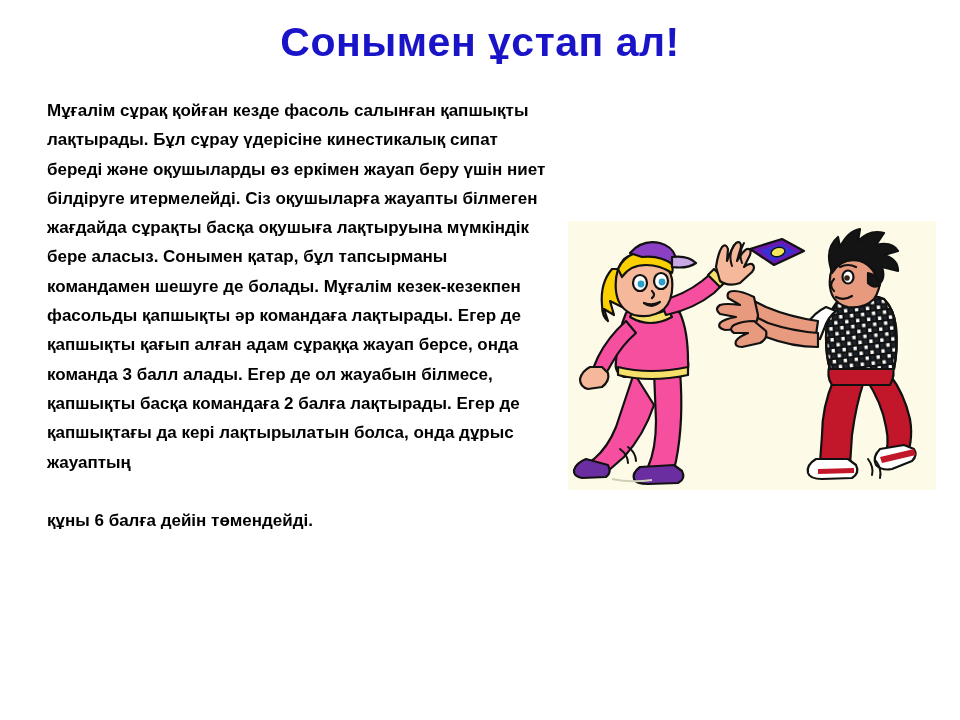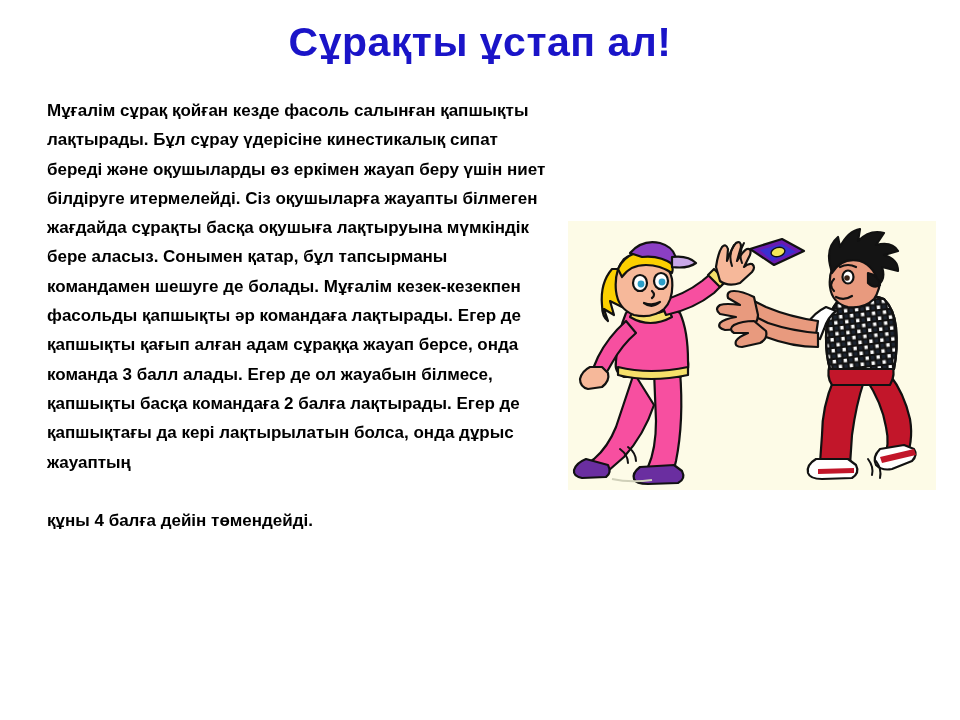--- a/index.html
+++ b/index.html
@@ -71,25 +71,25 @@
     display: block;
     width: 368px;
     height: 269px;
   }
 </style>
 </head>
 <body>
 
 <div class="slide">
 
-  <div class="slide-title">Сұрақты ұстап ал!</div>
+  <div class="slide-title">Сонымен ұстап ал!</div>
 
   <div class="body-text">
     <p>Мұғалім сұрақ қойған кезде фасоль салынған қапшықты лақтырады. Бұл сұрау үдерісіне кинестикалық сипат береді және оқушыларды өз еркімен жауап беру үшін ниет білдіруге итермелейді. Сіз оқушыларға жауапты білмеген жағдайда сұрақты басқа оқушыға лақтыруына мүмкіндік бере аласыз. Сонымен қатар, бұл тапсырманы командамен шешуге де болады.   Мұғалім кезек-кезекпен фасольды қапшықты әр командаға лақтырады. Егер де қапшықты қағып алған адам сұраққа жауап берсе, онда команда 3 балл алады. Егер де ол жауабын білмесе, қапшықты басқа командаға 2 балға лақтырады. Егер де қапшықтағы да кері лақтырылатын болса, онда дұрыс жауаптың</p>
-    <p class="gap">құны 4 балға дейін төмендейді.</p>
+    <p class="gap">құны 6 балға дейін төмендейді.</p>
   </div>
 
   <div class="illustration">
     <svg viewBox="0 0 368 269" xmlns="http://www.w3.org/2000/svg">
       <rect x="0" y="0" width="368" height="269" fill="#fdfbe7"></rect>
 
       <g stroke="#111111" stroke-width="2.2" stroke-linejoin="round" stroke-linecap="round">
 
         <path d="M66 152 L48 206 Q40 226 26 238 L18 244 L40 250 L56 236 Q76 214 86 184 Z" fill="#f74fa0"></path>
 

